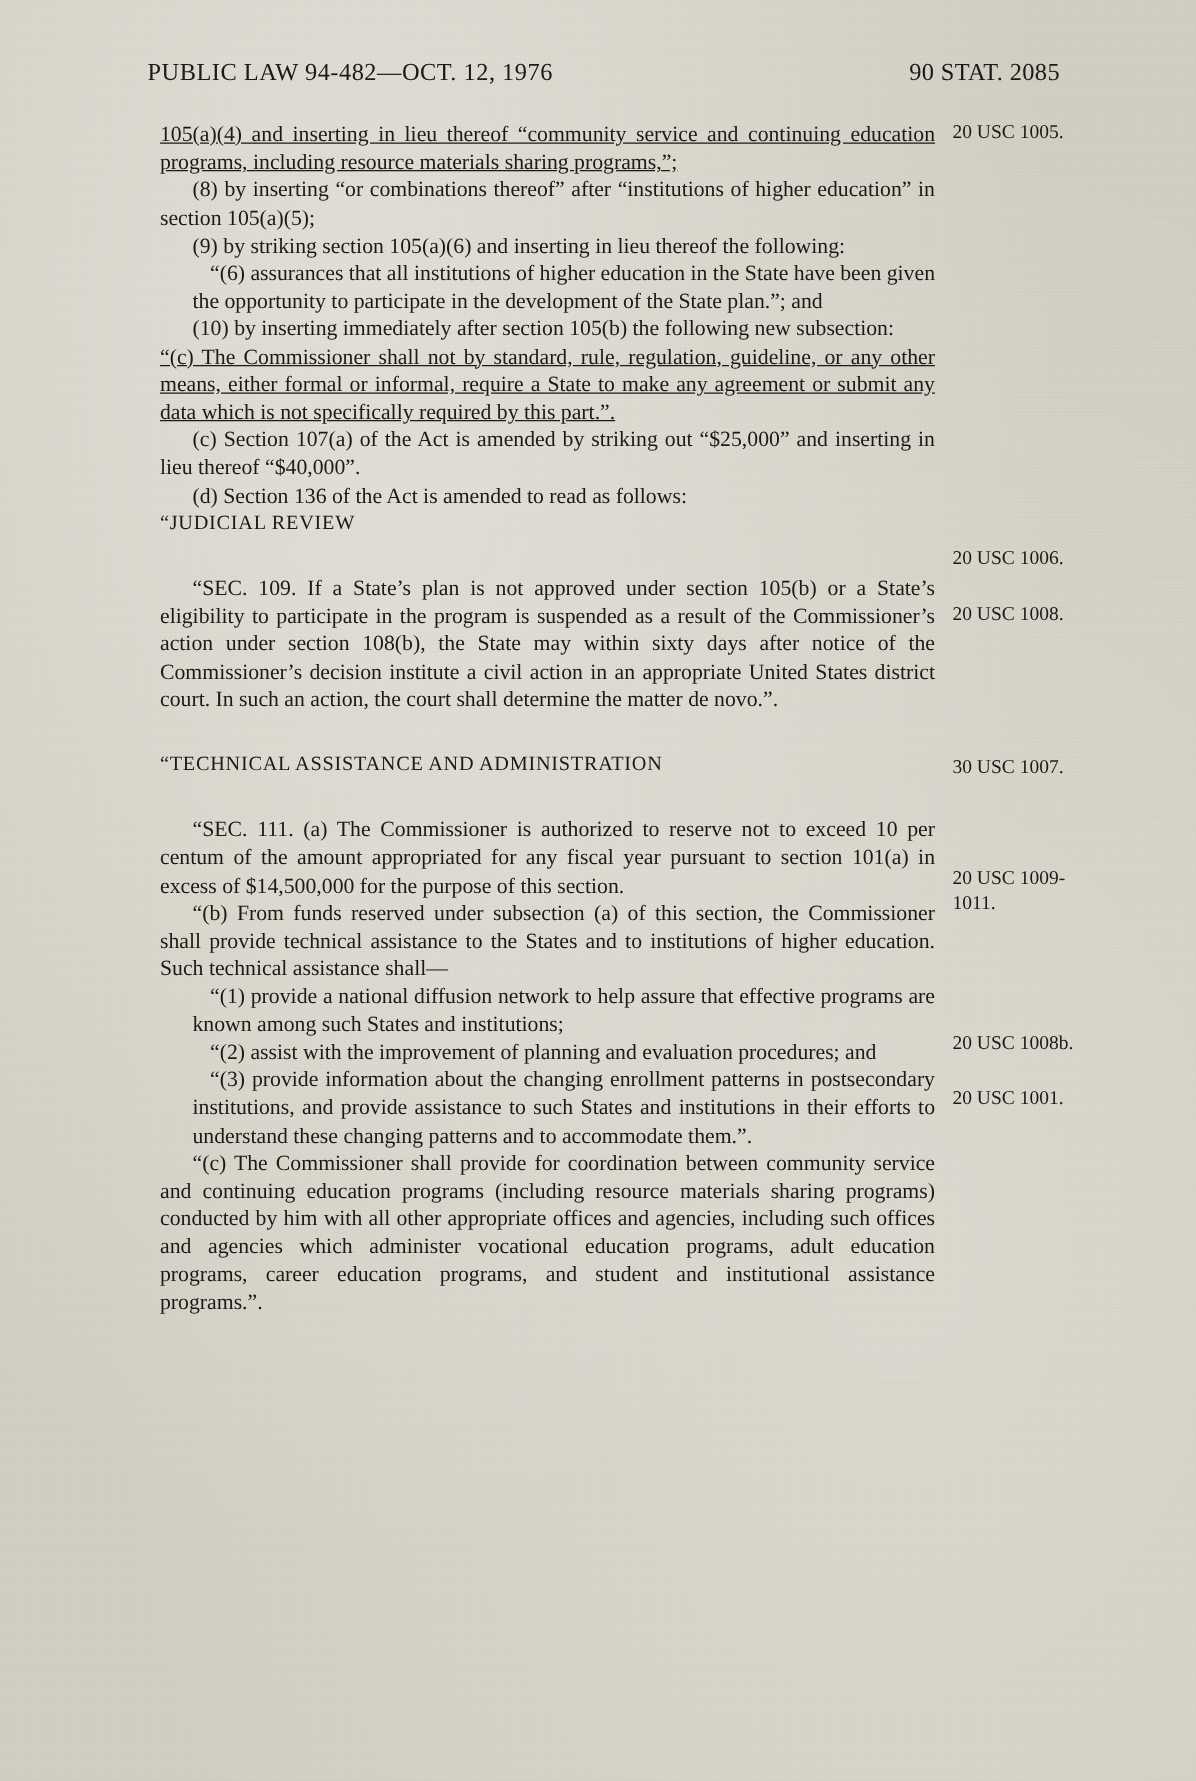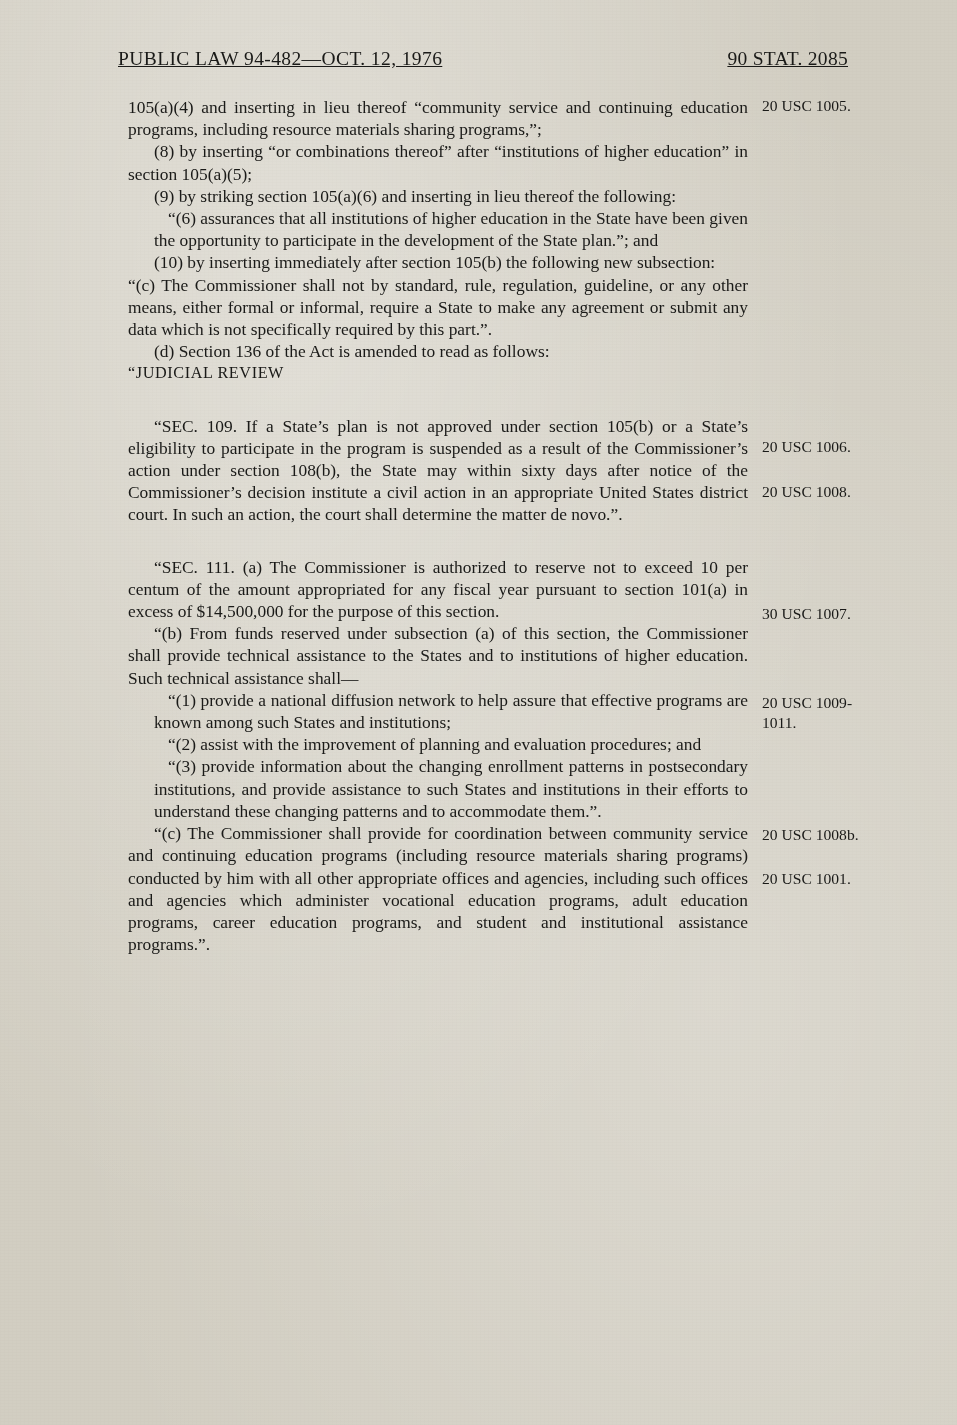--- a/index.html
+++ b/index.html
@@ -37,21 +37,20 @@
   .header {
     position: absolute;
     top: 48px;
     left: 118px;
     width: 730px;
     display: flex;
     justify-content: space-between;
     align-items: baseline;
     font-size: 19.5px;
     letter-spacing: 0.4px;
-    text-decoration: underline;
   }
   .header .h-left {
     font-variant: small-caps;
   }
   .header .h-right {
     letter-spacing: 0.3px;
   }
 
   .content {
     position: absolute;
@@ -72,21 +71,21 @@
     line-height: 20px;
   }
   .marg {
     position: absolute;
     left: 0;
     width: 180px;
   }
 
   p { margin: 0; }
   .p-ind { text-indent: 26px; }
-  .p-noind { text-indent: 0; }
+  .p-noind { text-indent: 0; text-decoration: underline; }
   .blk {
     margin-left: 26px;
     text-indent: 14px;
   }
   .sp-above { margin-top: 30px; }
   .heading {
     font-variant: small-caps;
     letter-spacing: 0.6px;
     font-size: 16.2px;
   }
@@ -102,23 +101,25 @@
     <div class="h-right">90 STAT. 2085</div>
   </div>
 
   <div class="content">
       <p class="p-noind">105(a)(4) and inserting in lieu thereof “community service and continuing education programs, including resource materials sharing programs,”;</p>
       <p class="p-ind">(8) by inserting “or combinations thereof” after “institutions of higher education” in section 105(a)(5);</p>
       <p class="p-ind">(9) by striking section 105(a)(6) and inserting in lieu thereof the following:</p>
       <p class="blk">“(6) assurances that all institutions of higher education in the State have been given the opportunity to participate in the development of the State plan.”; and</p>
       <p class="p-ind">(10) by inserting immediately after section 105(b) the following new subsection:</p>
       <p class="p-noind">“(c) The Commissioner shall not by standard, rule, regulation, guideline, or any other means, either formal or informal, require a State to make any agreement or submit any data which is not specifically required by this part.”.</p>
+      <p class="p-ind">(c) Section 107(a) of the Act is amended by striking out “$25,000” and inserting in lieu thereof “$40,000”.</p>
       <p class="p-ind">(d) Section 136 of the Act is amended to read as follows:</p>
       <p class="heading">“JUDICIAL REVIEW</p>
       <p class="p-ind sp-above">“SEC. 109. If a State’s plan is not approved under section 105(b) or a State’s eligibility to participate in the program is suspended as a result of the Commissioner’s action under section 108(b), the State may within sixty days after notice of the Commissioner’s decision institute a civil action in an appropriate United States district court. In such an action, the court shall determine the matter de novo.”.</p>
+      <p class="heading sp-above">“TECHNICAL ASSISTANCE AND ADMINISTRATION</p>
       <p class="p-ind sp-above">“SEC. 111. (a) The Commissioner is authorized to reserve not to exceed 10 per centum of the amount appropriated for any fiscal year pursuant to section 101(a) in excess of $14,500,000 for the purpose of this section.</p>
       <p class="p-ind">“(b) From funds reserved under subsection (a) of this section, the Commissioner shall provide technical assistance to the States and to institutions of higher education. Such technical assistance shall—</p>
       <p class="blk">“(1) provide a national diffusion network to help assure that effective programs are known among such States and institutions;</p>
       <p class="blk">“(2) assist with the improvement of planning and evaluation procedures; and</p>
       <p class="blk">“(3) provide information about the changing enrollment patterns in postsecondary institutions, and provide assistance to such States and institutions in their efforts to understand these changing patterns and to accommodate them.”.</p>
       <p class="p-ind">“(c) The Commissioner shall provide for coordination between community service and continuing education programs (including resource materials sharing programs) conducted by him with all other appropriate offices and agencies, including such offices and agencies which administer vocational education programs, adult education programs, career education programs, and student and institutional assistance programs.”.</p>
     </div>
 
   <div class="marginals">
       <div class="marg" style="top: 0px;">20 USC 1005.</div>

